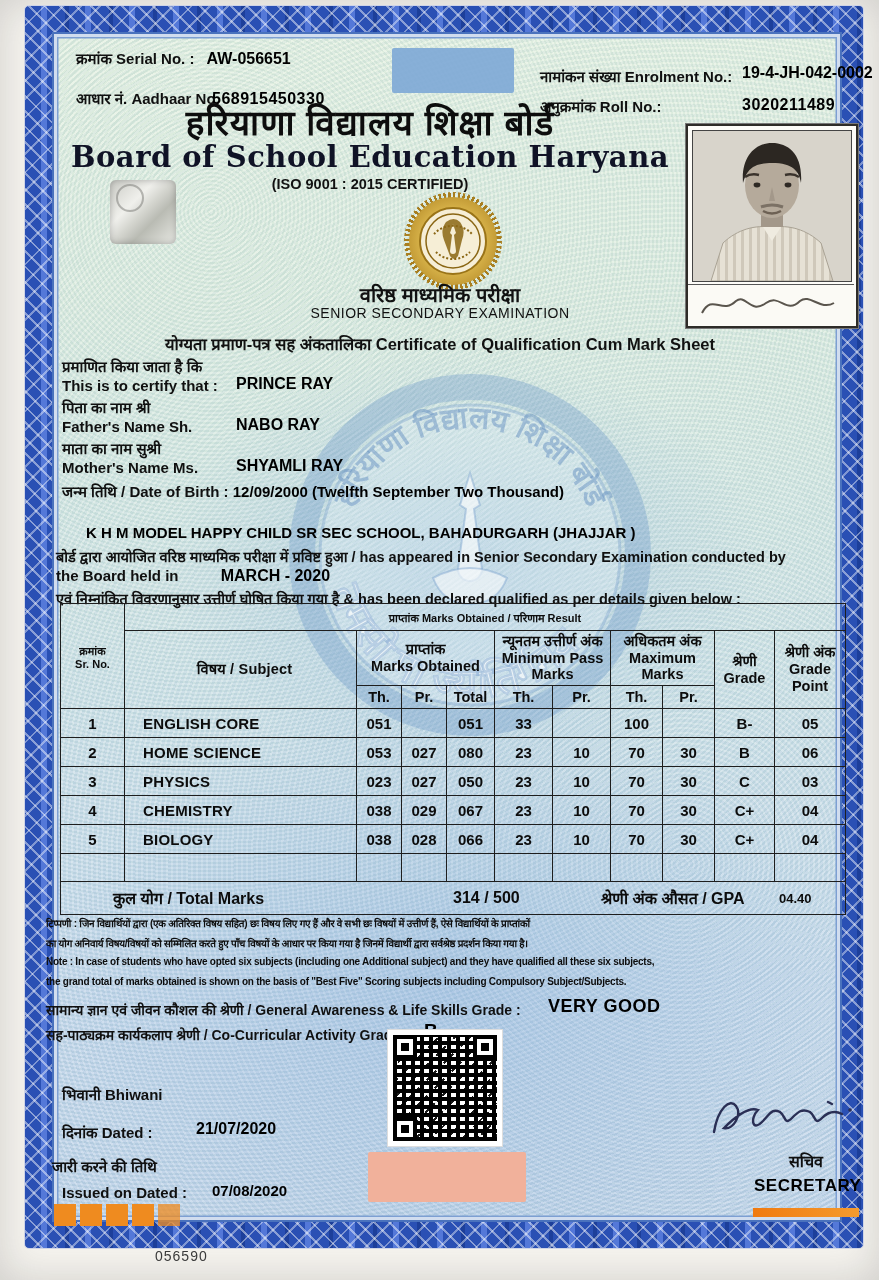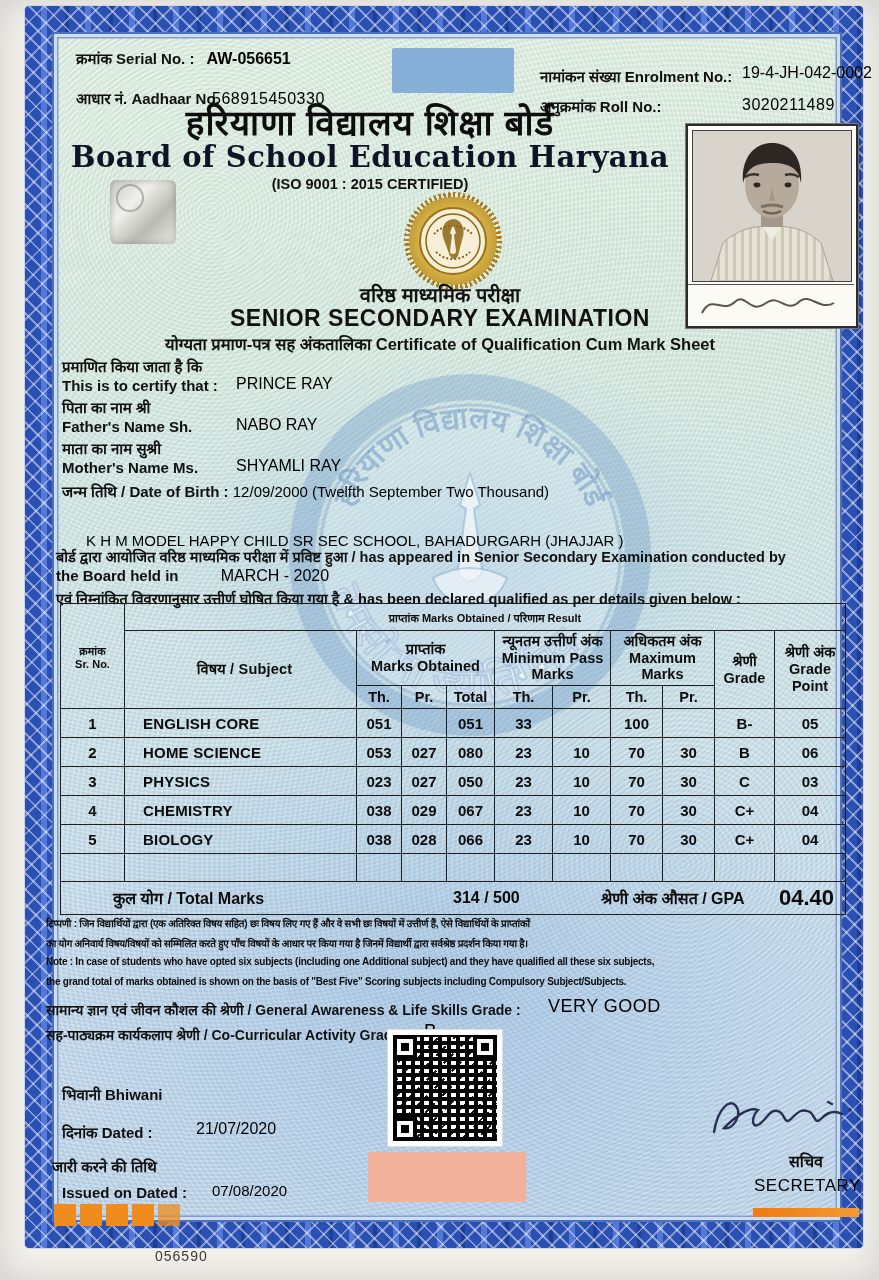--- a/index.html
+++ b/index.html
@@ -19,29 +19,29 @@
   #cert{position:absolute;left:52px;top:32px;width:786px;height:1186px;
     border:2px solid #4a72bd;
     box-shadow:inset 0 0 0 3px rgba(255,255,255,.65), inset 0 0 0 4.5px #7d9fd2;
     background-image:
       radial-gradient(ellipse 430px 310px at 52% 45%, rgba(140,180,220,.38), transparent 70%),
       radial-gradient(ellipse 520px 400px at 50% 80%, rgba(120,165,215,.32), transparent 75%),
       repeating-radial-gradient(circle at 20% 15%, rgba(255,255,255,.16) 0 2px, rgba(110,170,150,.07) 2px 4px),
       repeating-radial-gradient(circle at 80% 70%, rgba(255,255,255,.13) 0 2px, rgba(100,140,190,.08) 2px 5px),
       linear-gradient(180deg,#e3f0e0 0%,#dcecde 22%,#d3e6e2 42%,#cbdfe7 60%,#c3d7ea 80%,#bed2e8 100%);}
   .lab{font-size:15px;font-weight:600;color:#101010;white-space:nowrap;}
-  .val{font-size:16px;font-weight:400;color:#000;white-space:nowrap;}
+  .val{font-size:16px;font-weight:700;color:#000;white-space:nowrap;}
   .hi{font-weight:700;}
   .ctr{text-align:center;left:60px;width:760px;}
   #title-hi{top:98px;font-size:35px;font-weight:700;letter-spacing:1px;color:#0d0d0d;}
   #title-en{top:140px;font-size:29px;font-weight:700;font-family:"DejaVu Serif","Liberation Serif",serif;
             letter-spacing:.5px;color:#101326;transform:scaleY(1.05);}
   #iso{top:176px;font-size:14.5px;font-weight:600;}
   #exam-hi{top:281px;font-size:20px;font-weight:700;}
-  #exam-en{top:305px;font-size:23px;font-weight:700;letter-spacing:.5px;}
+  #exam-en{top:305px;font-size:14px;font-weight:400;letter-spacing:.5px;}
   #cert-line{top:332px;font-size:16.5px;font-weight:700;}
   
   #seal{left:404px;top:192px;width:98px;height:98px;border-radius:50%;
     background:repeating-conic-gradient(#a87e1f 0 3deg, rgba(168,126,31,0) 3deg 6deg);}
   #seal .inner{position:absolute;inset:5px;border-radius:50%;
     background:radial-gradient(circle,#f3dd9a 0%,#ddb94f 45%,#a87c1c 100%);}
   #seal .core{position:absolute;inset:15px;border-radius:50%;background:#f6eed6;
     border:2px solid #9a7418;display:flex;align-items:center;justify-content:center;}
   
   #holo{left:110px;top:180px;width:66px;height:64px;border-radius:6px;
@@ -182,21 +182,21 @@
   <div class="abs lab hi" style="left:62px;top:397px;">पिता का नाम श्री</div>
   <div class="abs lab" style="left:62px;top:418px;">Father's Name Sh.</div>
   <div class="abs val" style="left:236px;top:416px;">NABO RAY</div>
   <div class="abs lab hi" style="left:62px;top:438px;">माता का नाम सुश्री</div>
   <div class="abs lab" style="left:62px;top:459px;">Mother's Name Ms.</div>
   <div class="abs val" style="left:236px;top:457px;">SHYAMLI RAY</div>
   <div class="abs lab" style="left:62px;top:481px;">
     <span>जन्म तिथि / Date of Birth :</span>
     <span class="val" style="font-size:15px;">12/09/2000 (Twelfth September Two Thousand)</span>
   </div>
-  <div class="abs val" style="left:86px;top:524px;font-size:15px;margin-top:8px;">K H M MODEL HAPPY CHILD SR SEC SCHOOL, BAHADURGARH (JHAJJAR )</div>
+  <div class="abs val" style="left:86px;top:524px;font-size:15px;">K H M MODEL HAPPY CHILD SR SEC SCHOOL, BAHADURGARH (JHAJJAR )</div>
 
   <div class="abs lab" style="left:56px;top:546px;font-size:14.5px;">बोर्ड द्वारा आयोजित वरिष्ठ माध्यमिक परीक्षा में प्रविष्ट हुआ / has appeared in Senior Secondary Examination conducted by</div>
   <div class="abs lab" style="left:56px;top:567px;">
     <span>the Board held in</span>
     <span class="val" style="margin-left:38px;">MARCH - 2020</span>
   </div>
   <div class="abs lab" style="left:56px;top:588px;font-size:14.5px;">एवं निम्नांकित विवरणानुसार उत्तीर्ण घोषित किया गया है &amp; has been declared qualified as per details given below :</div>
 
   <table id="marks" class="abs">
     <colgroup>
@@ -331,21 +331,21 @@
           <td></td>
           <td></td>
           <td></td>
           <td></td>
     </tr>
     <tr class="total">
       <td colspan="11">
         <span class="totline" style="left:52px;">कुल योग / Total Marks</span>
         <span class="totline" style="left:392px;">314 / 500</span>
         <span class="totline" style="left:540px;">श्रेणी अंक औसत / GPA</span>
-        <span class="totline" style="left:718px;font-size:22px;">04.40</span>
+        <span class="totline" style="left:718px;font-size:13px;">04.40</span>
       </td>
     </tr>
   </tbody>
     </table>
 
   <div class="abs note-line" style="top:916px;">टिप्पणी : जिन विद्यार्थियों द्वारा (एक अतिरिक्त विषय सहित) छः विषय लिए गए हैं और वे सभी छः विषयों में उत्तीर्ण हैं, ऐसे विद्यार्थियों के प्राप्तांकों</div>
   <div class="abs note-line" style="top:936px;">का योग अनिवार्य विषय/विषयों को सम्मिलित करते हुए पाँच विषयों के आधार पर किया गया है जिनमें विद्यार्थी द्वारा सर्वश्रेष्ठ प्रदर्शन किया गया है।</div>
   <div class="abs note-line note-en" style="top:956px;">Note : In case of students who have opted six subjects (including one Additional subject) and they have qualified all these six subjects,</div>
   <div class="abs note-line note-en" style="top:976px;">the grand total of marks obtained is shown on the basis of "Best Five" Scoring subjects including Compulsory Subject/Subjects.</div>
 

